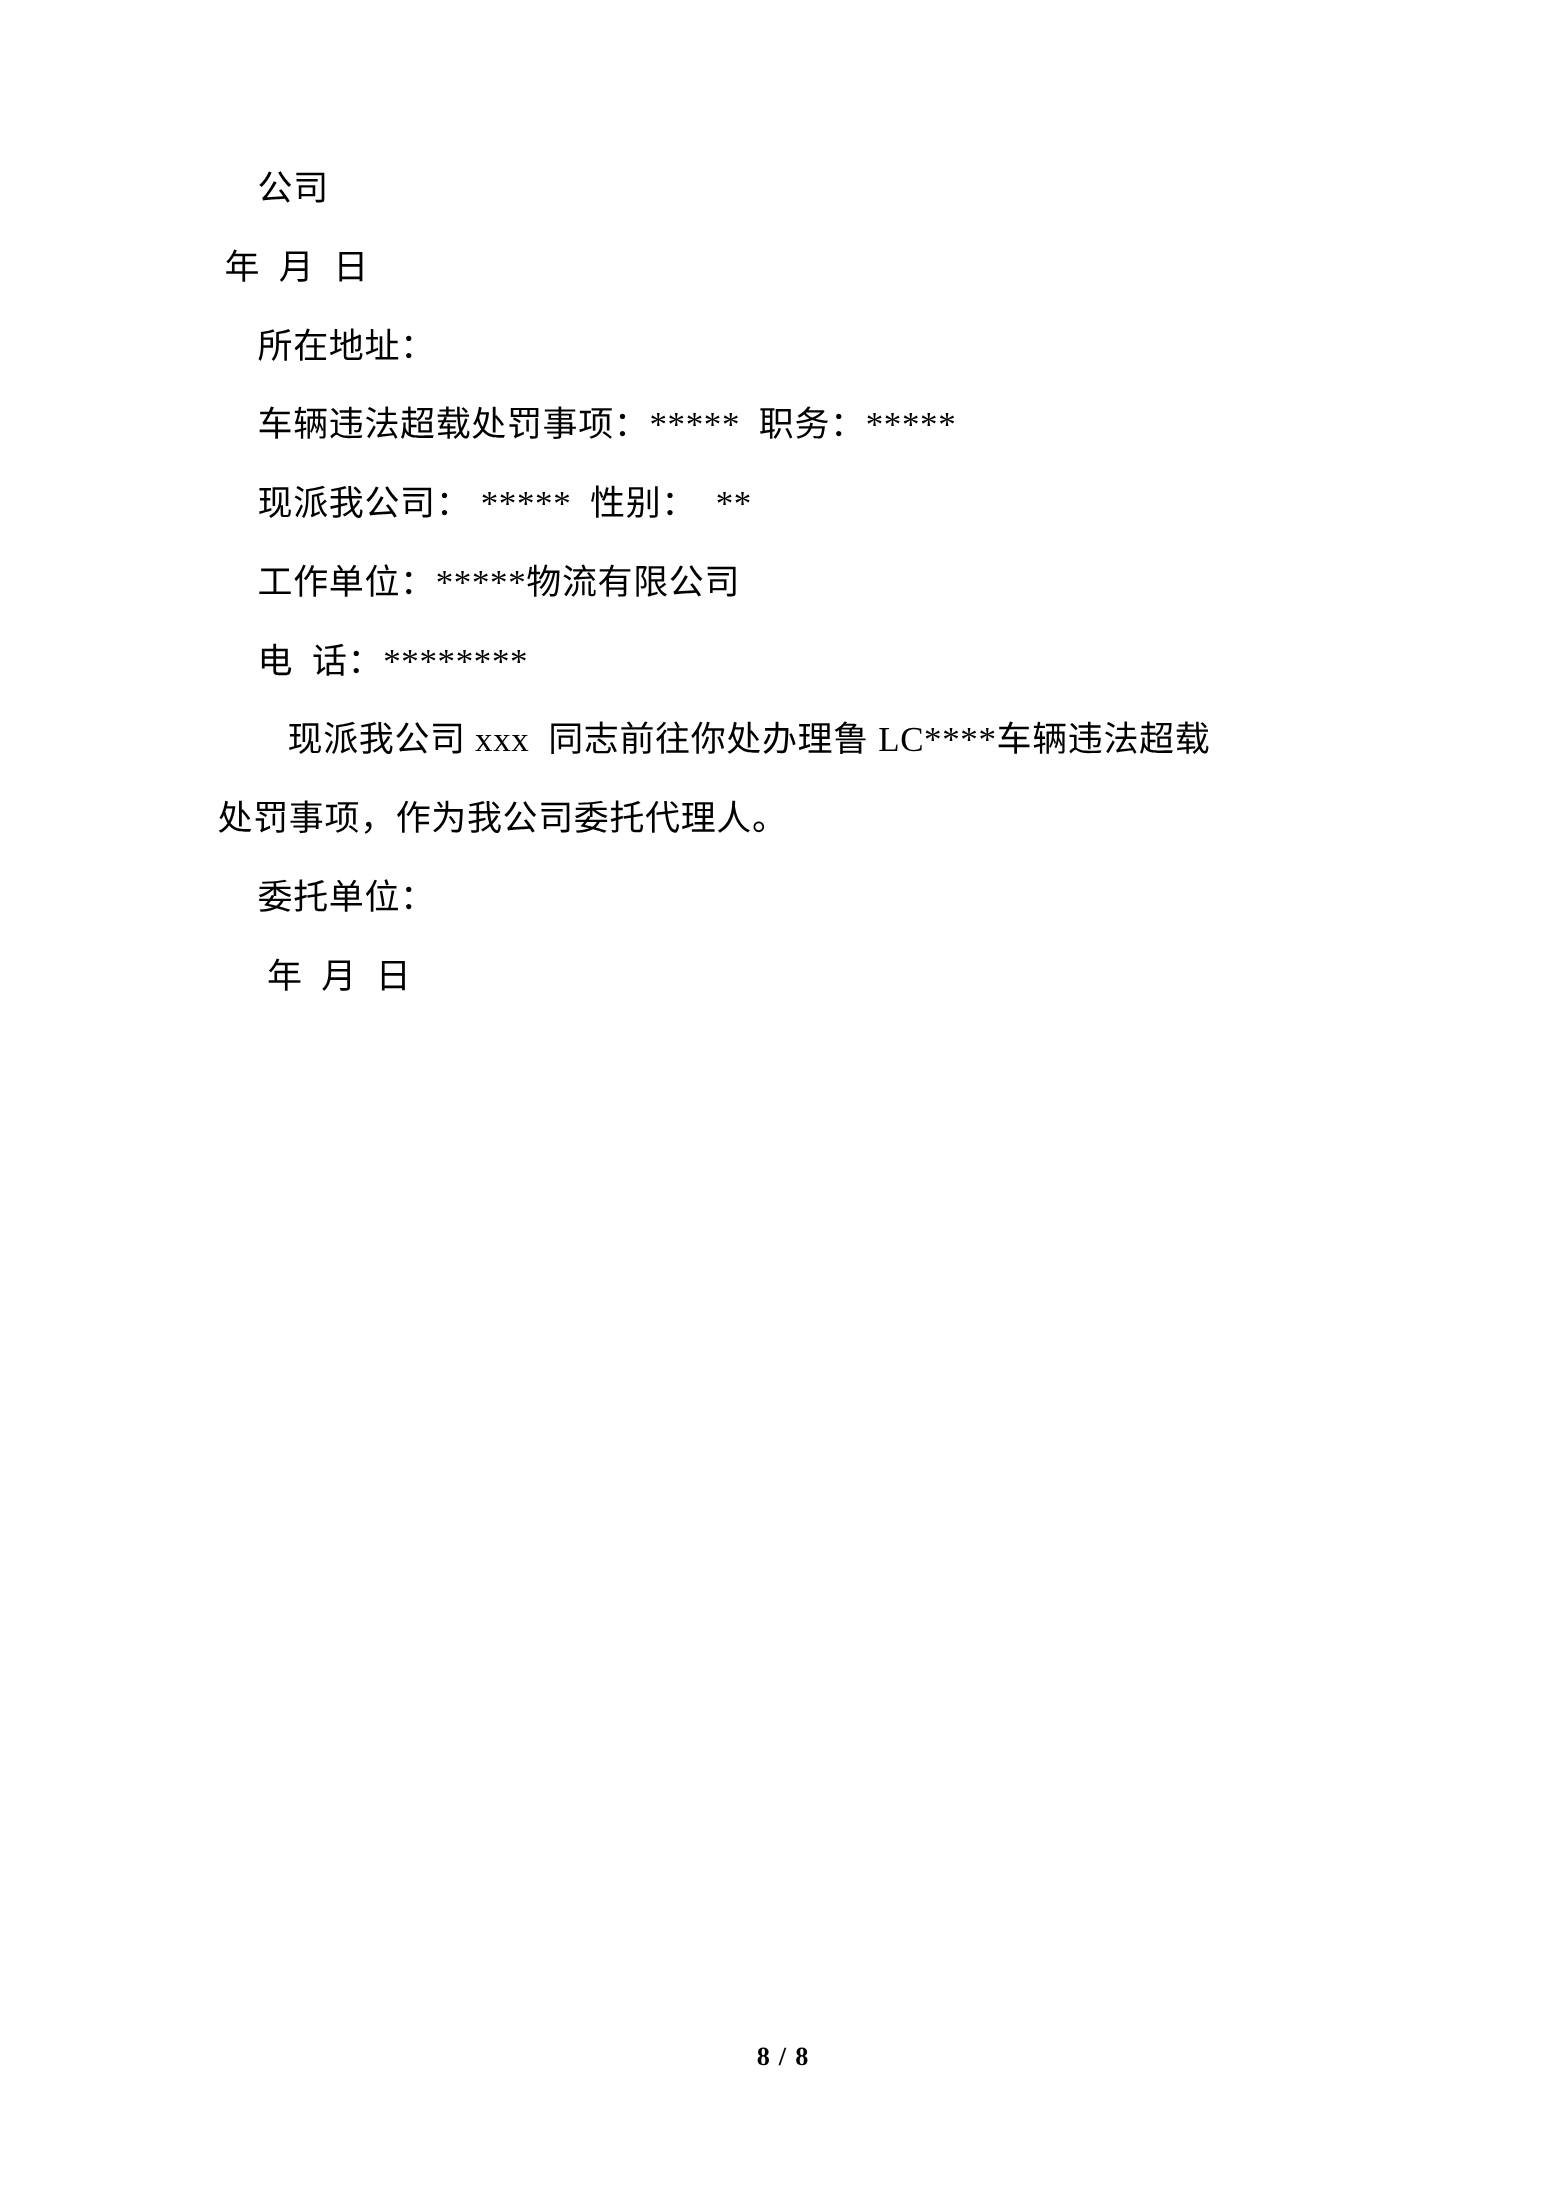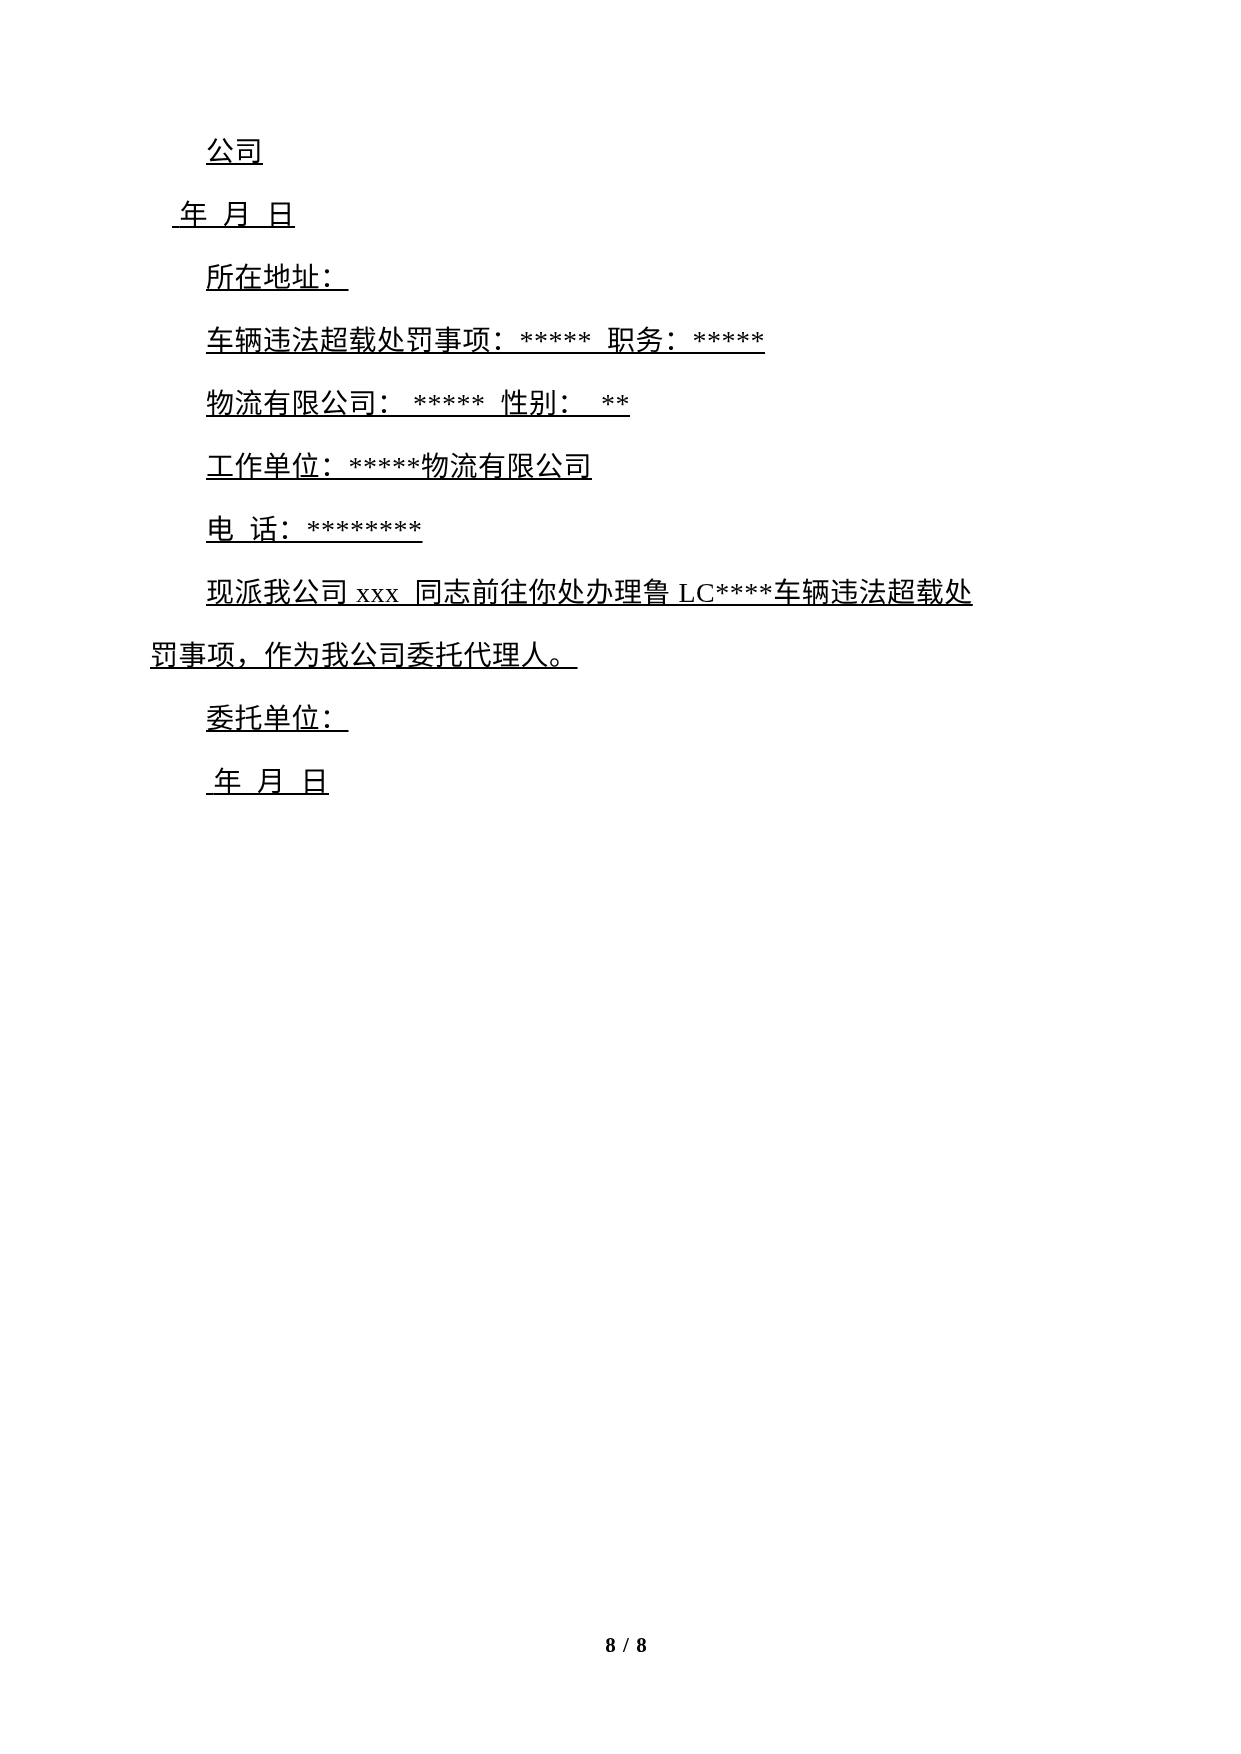--- a/index.html
+++ b/index.html
@@ -16,21 +16,20 @@
     overflow: hidden;
   }
   .page {
     position: absolute;
     left: 0;
     top: 0;
     width: 1067px;
     height: 1754px;
     box-sizing: border-box;
     padding: 120px 75px 0 150px;
-    text-decoration: underline;
   }
   .doc-body {
     margin-top: 0;
   }
   .line {
     font-size: 28px;
     line-height: 63px;
     white-space: pre-wrap;
     letter-spacing: 0.5px;
   }
@@ -39,20 +38,21 @@
   }
   .indent-1 {
     text-indent: 22px;
   }
   .para {
     font-size: 28px;
     line-height: 63px;
     letter-spacing: 0.5px;
     text-indent: 56px;
     white-space: pre-wrap;
+    margin-left: 24px;
   }
   .para-noindent {
     font-size: 28px;
     line-height: 63px;
     letter-spacing: 0.5px;
     text-indent: 0;
     white-space: pre-wrap;
   }
   .footer {
     position: absolute;
@@ -74,21 +74,21 @@
 
     <div class="line indent-2">公司</div>
 
     <div class="line indent-1"> 年  月  日</div>
 
 
     <div class="line indent-2">所在地址：</div>
 
     <div class="line indent-2">车辆违法超载处罚事项：*****  职务：*****</div>
 
-    <div class="line indent-2">物流有限公司： *****  性别：  **</div>
+    <div class="line indent-2">现派我公司： *****  性别：  **</div>
 
     <div class="line indent-2">工作单位：*****物流有限公司</div>
 
     <div class="line indent-2">电  话：********</div>
 
     <div class="para">现派我公司 xxx  同志前往你处办理鲁 LC****车辆违法超载处罚事项，作为我公司委托代理人。</div>
 
     <div class="line indent-2">委托单位：</div>
 
     <div class="line indent-2"> 年  月  日</div>

